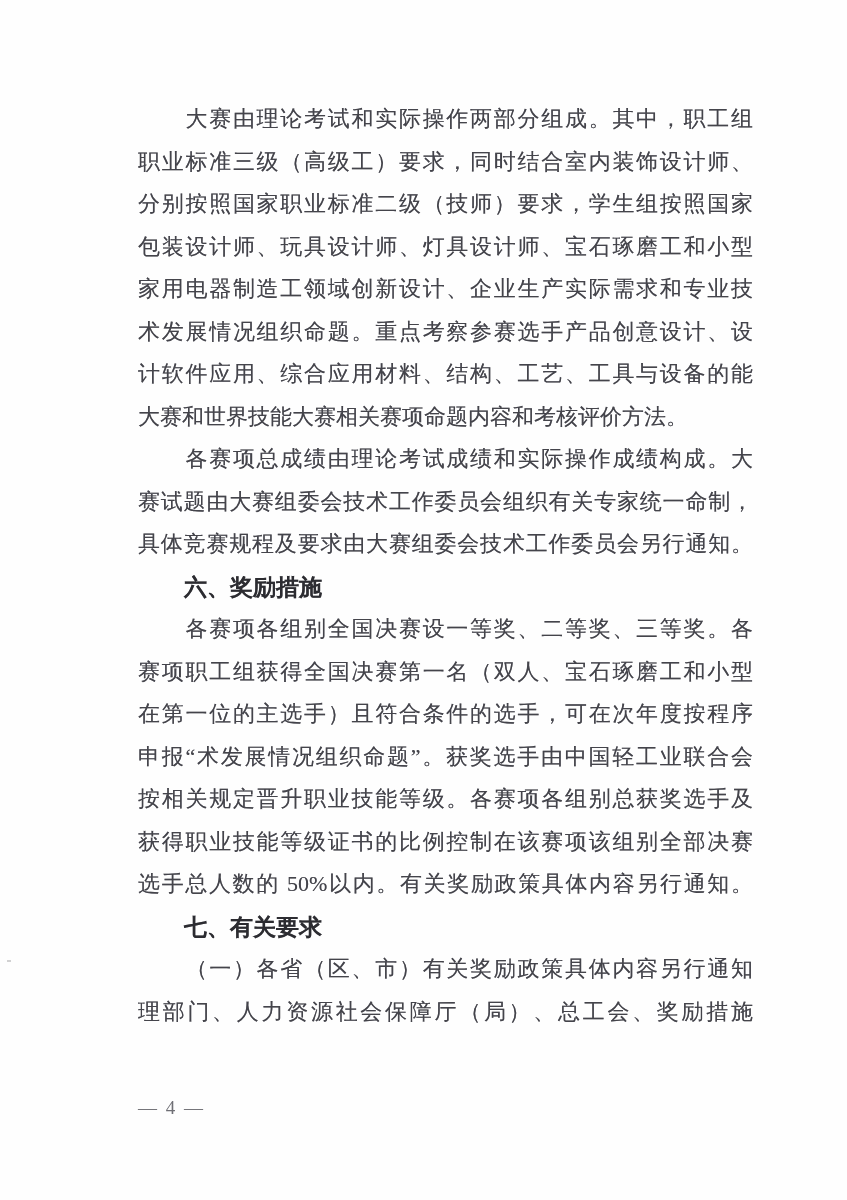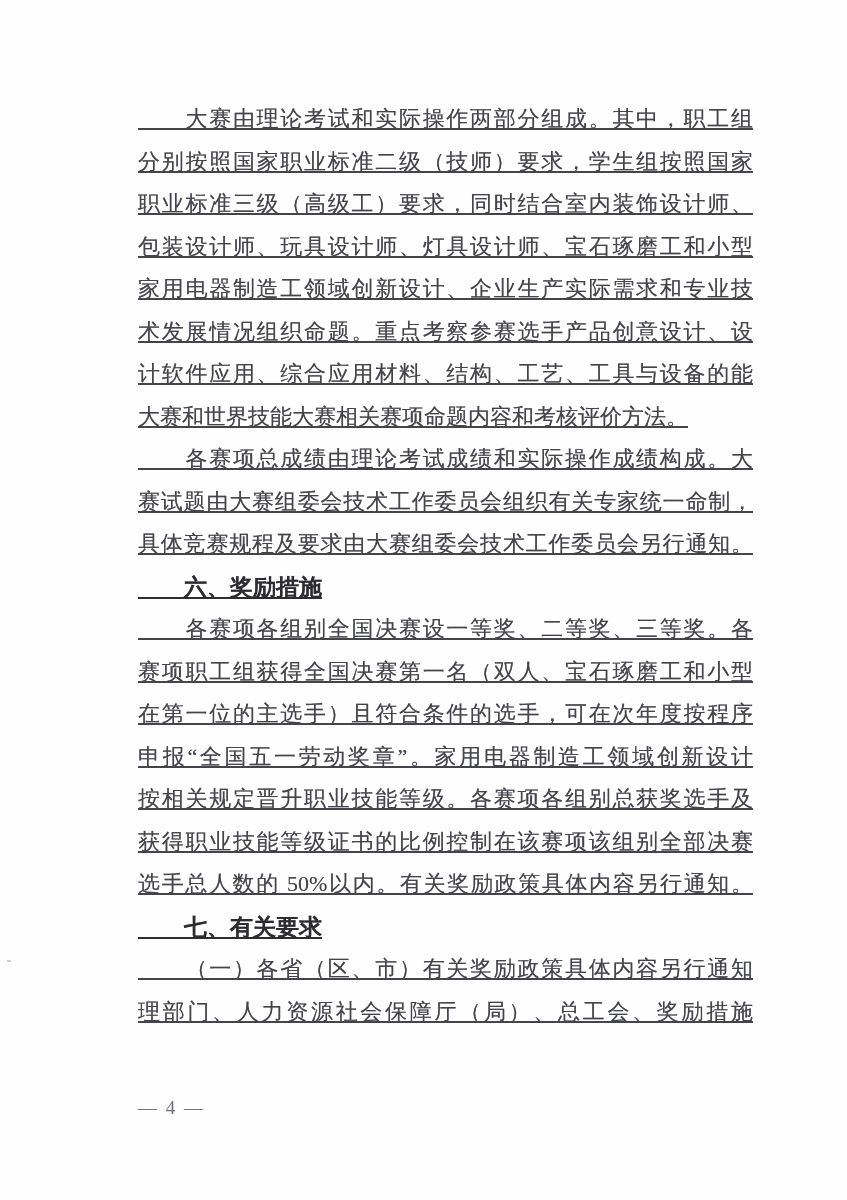--- a/index.html
+++ b/index.html
@@ -25,21 +25,20 @@
   }
   .block { margin: 0; padding: 0; }
   .line {
     font-size: 22px;
     line-height: 42.5px;
     height: 42.5px;
     color: #44444b;
     text-shadow: 0 0 0.6px rgba(70,70,78,0.55);
     white-space: normal;
     overflow: visible;
-    text-decoration: underline;
   }
   .just {
     text-align: justify;
     text-align-last: justify;
     text-justify: inter-character;
   }
   .heading .line {
     font-family: "Liberation Sans", "DejaVu Sans", sans-serif;
     font-weight: bold;
     font-size: 23px;
@@ -66,41 +65,41 @@
     background: rgba(125,125,130,0.35);
   }
 </style>
 </head>
 <body>
 
 <div class="page">
   <main class="content" id="content">
       <div class="block body">
         <div class="line just">　　大赛由理论考试和实际操作两部分组成。其中，职工组</div>
+        <div class="line just">职业标准三级（高级工）要求，同时结合室内装饰设计师、</div>
         <div class="line just">分别按照国家职业标准二级（技师）要求，学生组按照国家</div>
-        <div class="line just">职业标准三级（高级工）要求，同时结合室内装饰设计师、</div>
         <div class="line just">包装设计师、玩具设计师、灯具设计师、宝石琢磨工和小型</div>
         <div class="line just">家用电器制造工领域创新设计、企业生产实际需求和专业技</div>
         <div class="line just">术发展情况组织命题。重点考察参赛选手产品创意设计、设</div>
         <div class="line just">计软件应用、综合应用材料、结构、工艺、工具与设备的能</div>
         <div class="line">大赛和世界技能大赛相关赛项命题内容和考核评价方法。</div>
       </div>
       <div class="block body">
         <div class="line just">　　各赛项总成绩由理论考试成绩和实际操作成绩构成。大</div>
         <div class="line just">赛试题由大赛组委会技术工作委员会组织有关专家统一命制，</div>
         <div class="line just">具体竞赛规程及要求由大赛组委会技术工作委员会另行通知。</div>
       </div>
       <div class="block heading">
         <div class="line">　　六、奖励措施</div>
       </div>
       <div class="block body">
         <div class="line just">　　各赛项各组别全国决赛设一等奖、二等奖、三等奖。各</div>
         <div class="line just">赛项职工组获得全国决赛第一名（双人、宝石琢磨工和小型</div>
         <div class="line just">在第一位的主选手）且符合条件的选手，可在次年度按程序</div>
-        <div class="line just">申报“全国五一劳动奖章”。家用电器制造工领域创新设计</div>
+        <div class="line just">申报“术发展情况组织命题”。获奖选手由中国轻工业联合会</div>
         <div class="line just">按相关规定晋升职业技能等级。各赛项各组别总获奖选手及</div>
         <div class="line just">获得职业技能等级证书的比例控制在该赛项该组别全部决赛</div>
         <div class="line just">选手总人数的 50%以内。有关奖励政策具体内容另行通知。</div>
       </div>
       <div class="block heading">
         <div class="line">　　七、有关要求</div>
       </div>
       <div class="block body">
         <div class="line just">　　（一）各省（区、市）有关奖励政策具体内容另行通知</div>
         <div class="line just">理部门、人力资源社会保障厅（局）、总工会、奖励措施</div>

